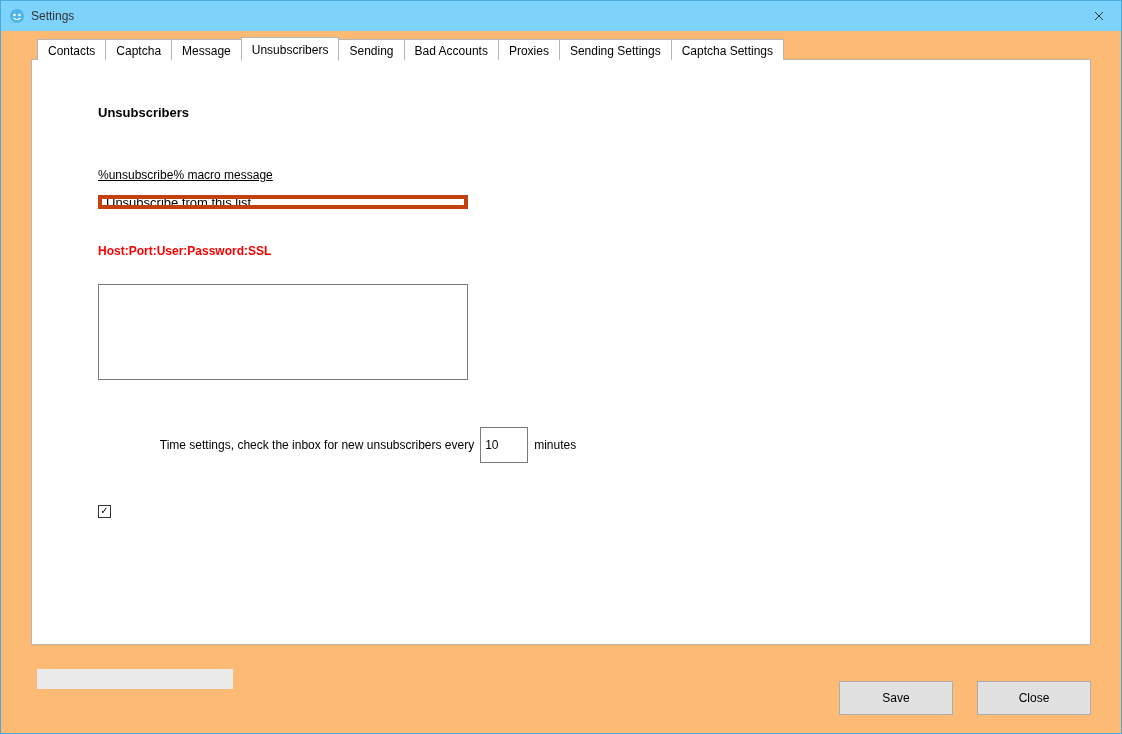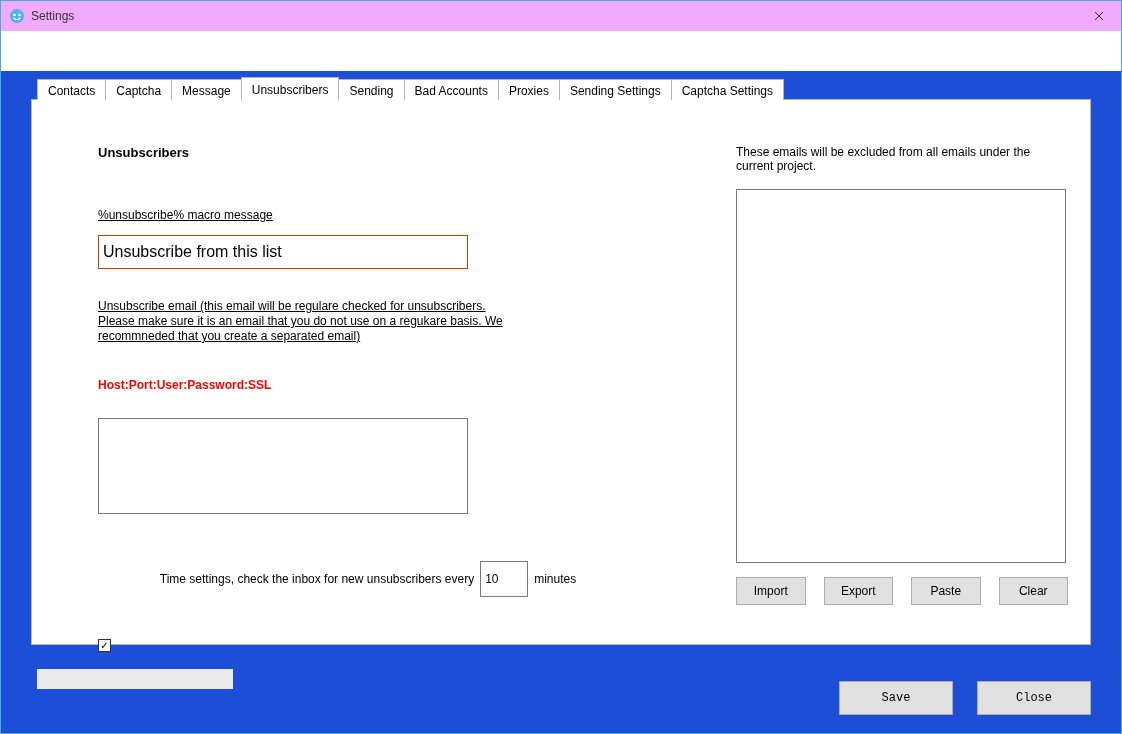--- a/index.html
+++ b/index.html
@@ -14,21 +14,21 @@
     }
     .window {
       width: 1122px;
       height: 734px;
       display: flex;
       flex-direction: column;
       border: 1px solid #4ba9dc;
     }
     .titlebar {
       height: 30px;
-      background: #f0abfc;
+      background: #7dd3fc;
       display: flex;
       align-items: center;
       padding: 0 8px;
       position: relative;
     }
     .titlebar .app-icon {
       width: 16px;
       height: 16px;
       margin-right: 6px;
       display: inline-flex;
@@ -50,23 +50,22 @@
       width: 45px;
       height: 30px;
       display: flex;
       align-items: center;
       justify-content: center;
       color: #333;
       font-size: 13px;
     }
     .outer-blue {
       flex: 1;
-      background: #1d4ed8;
+      background: #fdba74;
       position: relative;
-      margin-top: 40px;
     }
     .tab-panel {
       position: absolute;
       left: 30px;
       top: 28px;
       right: 30px;
       bottom: 88px;
       background: #ffffff;
       border: 1px solid #b5b5b5;
     }
@@ -116,25 +115,25 @@
     }
     .label {
       font-size: 12px;
       color: #000;
       margin-bottom: 12px;
       line-height: 15px;
       text-decoration: underline;
     }
     .text-input {
       width: 370px;
-      height: 34px;
-      border: 1px solid #c2410c;
+      height: 14px;
+      border: 4px solid #c2410c;
       padding: 2px 4px;
       font-family: inherit;
-      font-size: 16px;
+      font-size: 13px;
       outline: none;
     }
     .format-hint {
       color: #ff0000;
       font-weight: bold;
       font-size: 12px;
       margin-top: 34px;
       margin-bottom: 26px;
     }
     .textarea {
@@ -233,21 +232,21 @@
       right: 0;
       bottom: 0;
       display: flex;
       gap: 24px;
     }
     .big-btn {
       width: 114px;
       height: 34px;
       background: #e1e1e1;
       border: 1px solid #adadad;
-      font-family: Liberation Mono, monospace;
+      font-family: Liberation Sans, sans-serif;
       font-size: 12px;
       cursor: default;
       display: flex;
       align-items: center;
       justify-content: center;
     }
   </style>
 </head>
 <body>
 
@@ -286,47 +285,36 @@
         <div class="tab">Captcha Settings</div>
       </div>
 
       <div class="panel-content">
         <div class="left-col">
           <div class="heading">Unsubscribers</div>
 
           <div class="label">%unsubscribe% macro message</div>
           <input type="text" class="text-input" value="Unsubscribe from this list" style="">
 
-          <div class="label" style="margin-top:30px; width:420px;">Unsubscribe email (this email will be regulare checked for unsubscribers. Please make sure it is an email that you do not use on a regukare basis. We recommneded that you create a separated email)</div>
 
           <div class="format-hint">Host:Port:User:Password:SSL</div>
 
           <textarea class="textarea" style=""></textarea>
 
           <div class="time-row">
             <span>Time settings, check the inbox for new unsubscribers every</span>
             <input type="text" class="num-input" value="10" style="">
             <span>minutes</span>
           </div>
 
           <div class="checkbox-row">
             <span class="checkbox">✓</span>
           </div>
         </div>
 
-        <div class="right-col">
-          <div class="right-desc">These emails will be excluded from all emails under the current project.</div>
-          <div class="listbox"></div>
-          <div class="btn-row">
-            <div class="btn">Import</div>
-            <div class="btn">Export</div>
-            <div class="btn">Paste</div>
-            <div class="btn">Clear</div>
-          </div>
-        </div>
       </div>
     </div>
 
     <div class="bottom-bar">
       <div class="placeholder-strip"></div>
       <div class="bottom-buttons">
         <div class="big-btn">Save</div>
         <div class="big-btn">Close</div>
       </div>
     </div>

